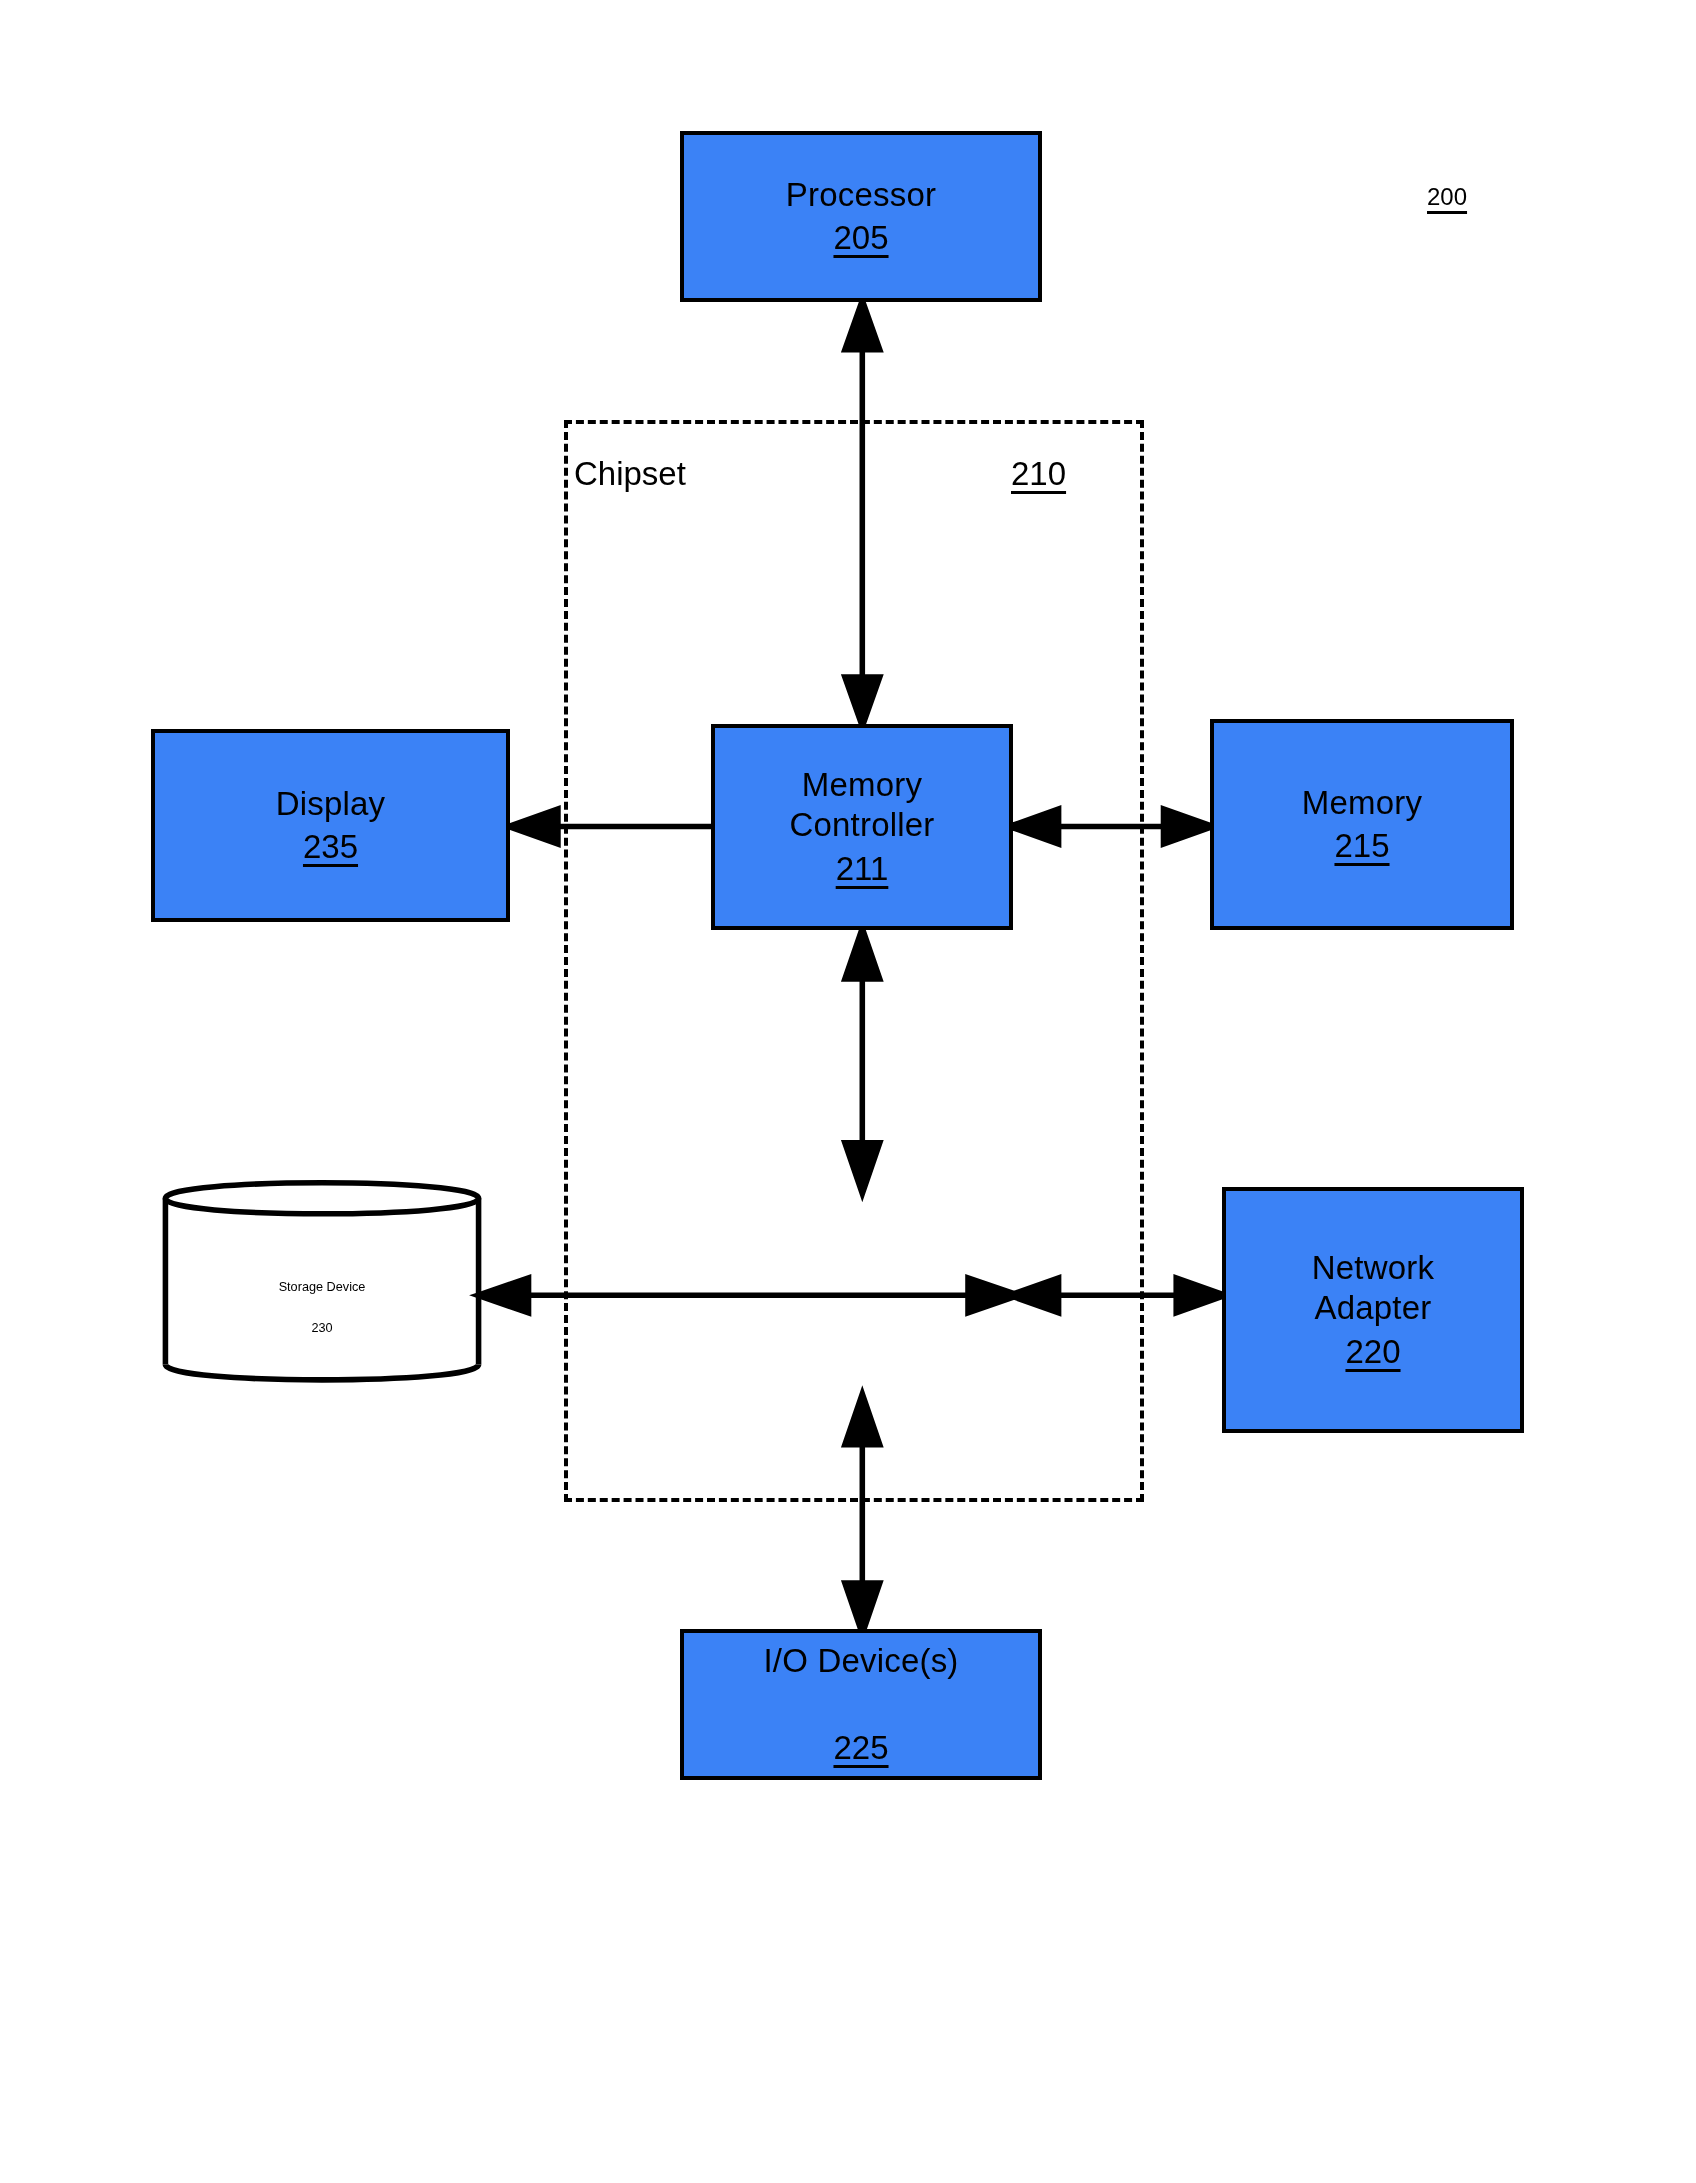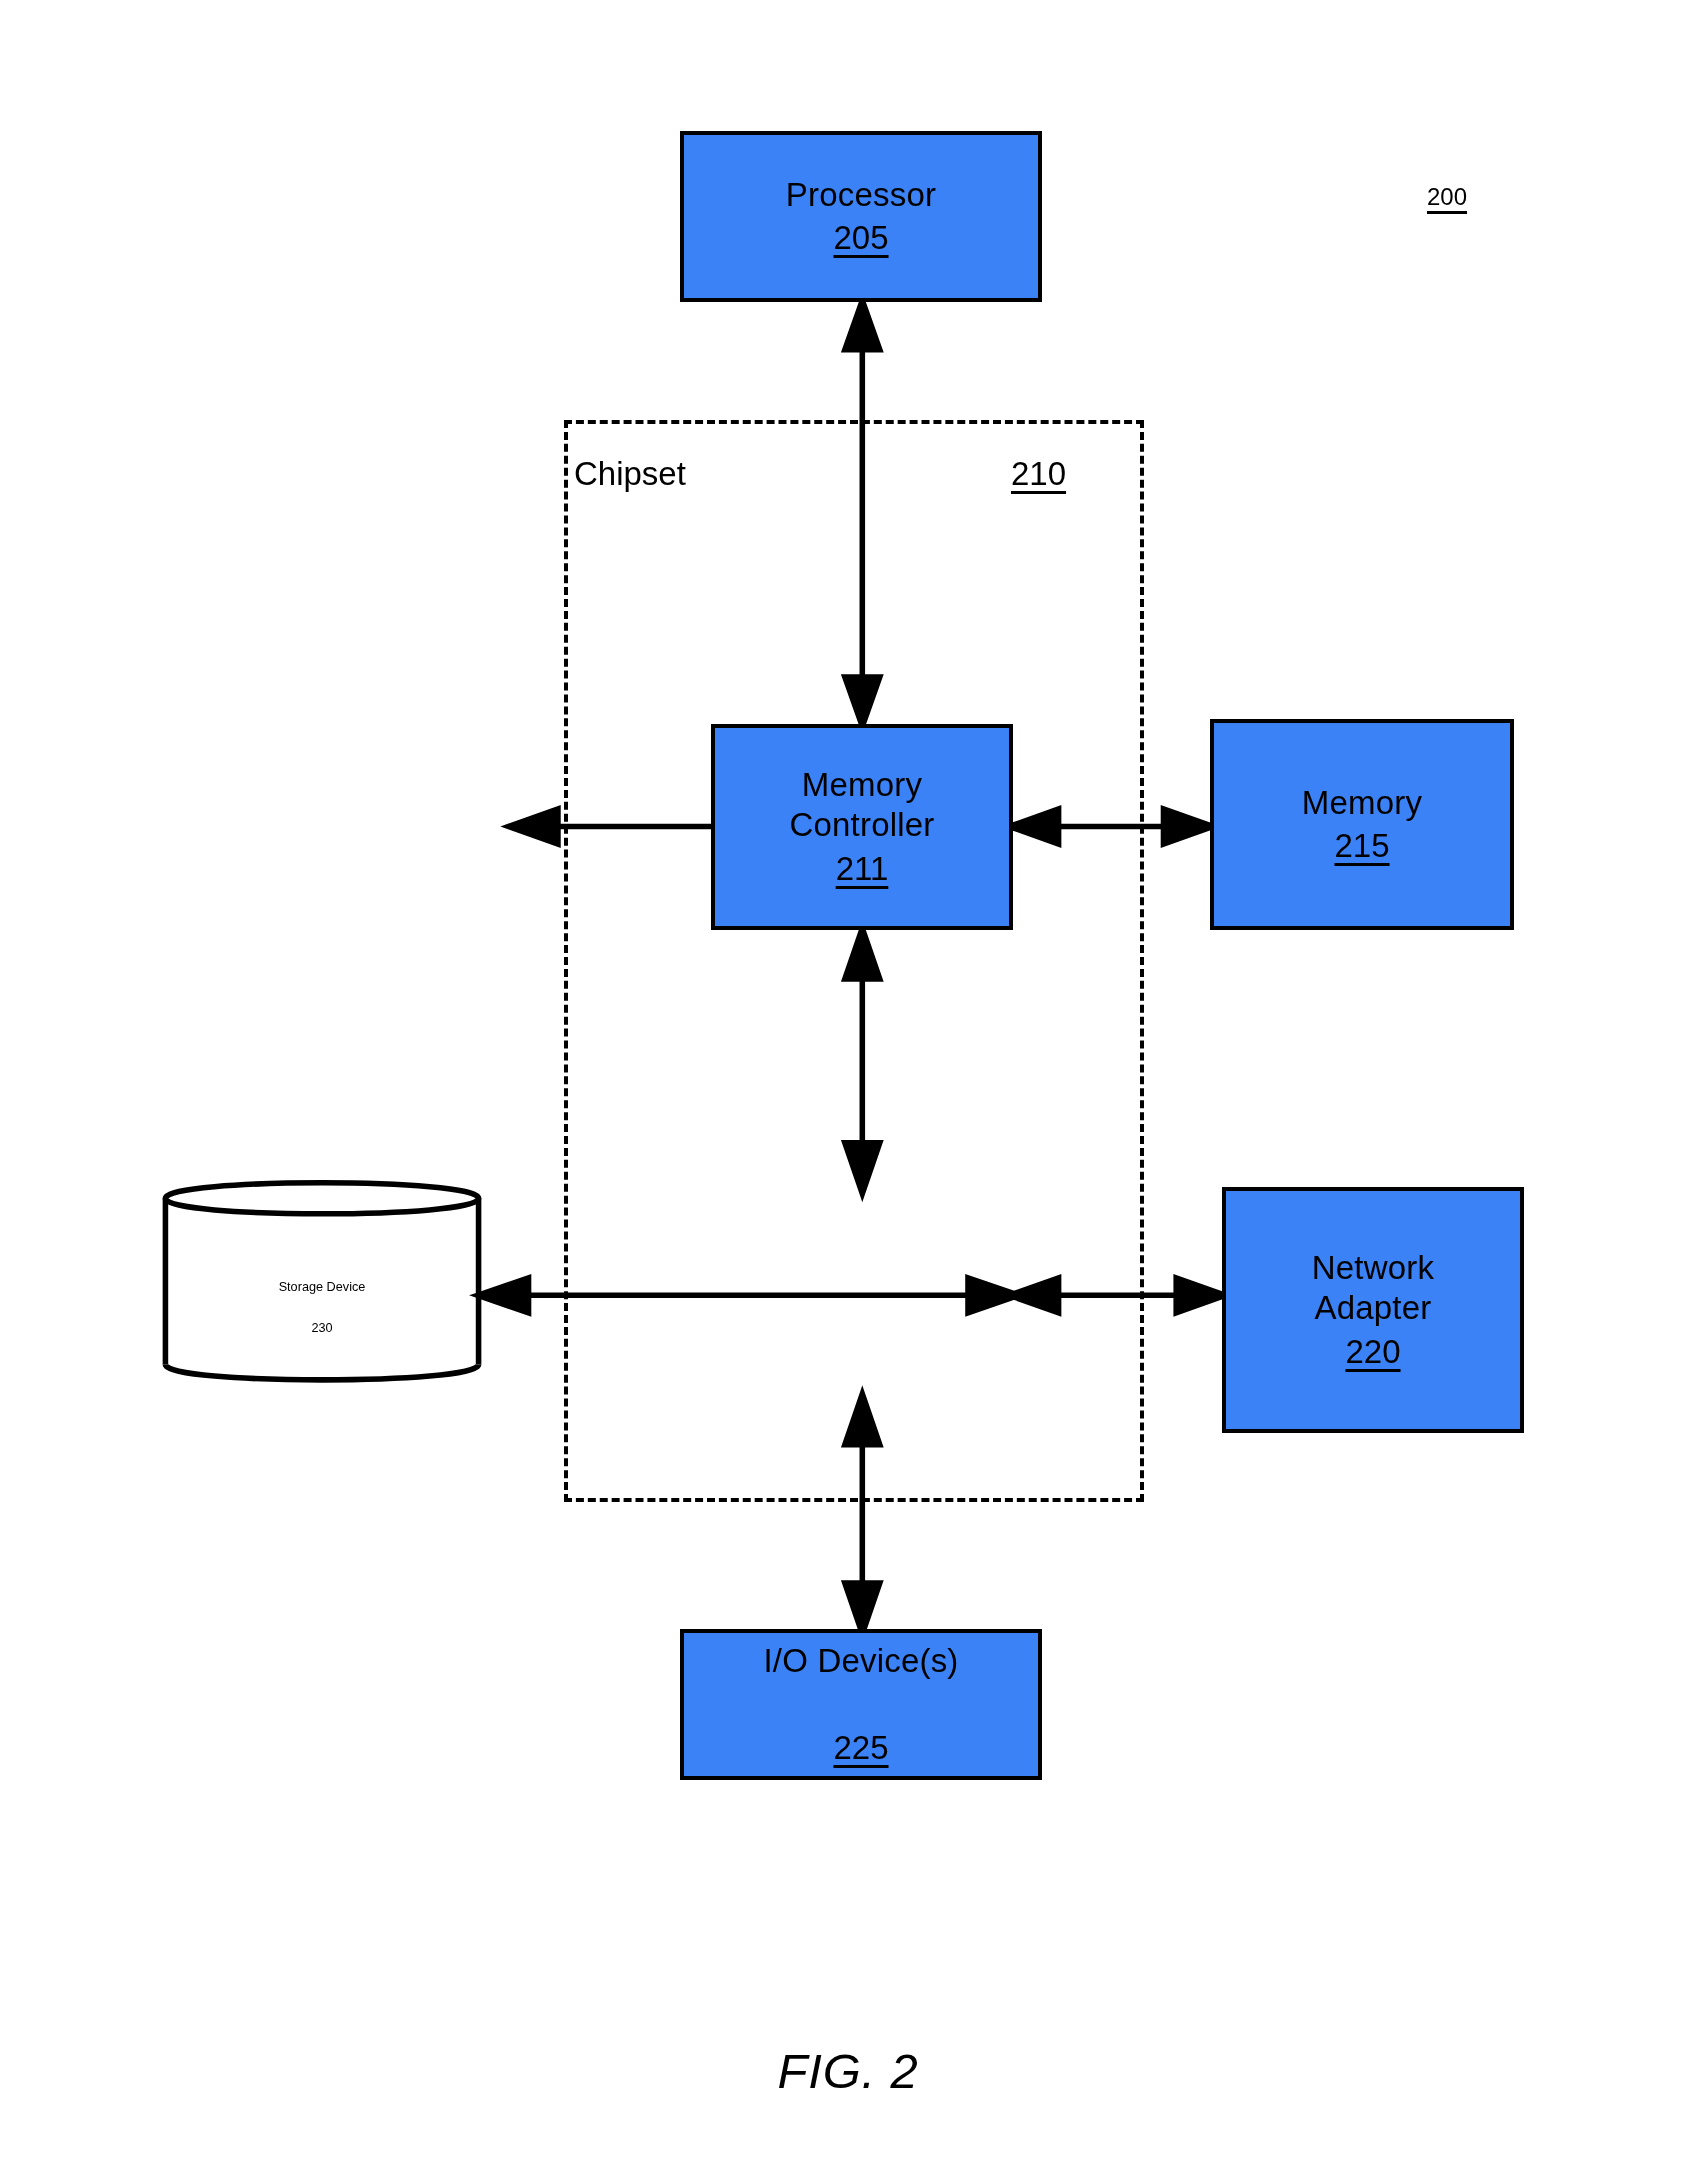--- a/index.html
+++ b/index.html
@@ -180,20 +180,24 @@
 
   <div id="chipset-group" style="left:564px; top:420px; width:580px; height:1082px;"></div>
   <div id="chipset-label" style="left:574px; top:455px;">Chipset</div>
   <div id="chipset-refnum" style="left:1011px; top:455px;">210</div>
 
   <div class="node box" style="left:680px; top:131px; width:362px; height:171px;">
     <div class="label">Processor</div>
     <div class="refnum">205</div>
   </div>
 
+  <div class="node box" style="left:151px; top:729px; width:359px; height:193px;">
+    <div class="label">Display</div>
+    <div class="refnum">235</div>
+  </div>
 
   <div class="node box" style="left:711px; top:724px; width:302px; height:206px;">
     <div class="label">Memory</div>
     <div class="label">Controller</div>
     <div class="refnum">211</div>
   </div>
 
   <div class="node box" style="left:1210px; top:719px; width:304px; height:211px;">
     <div class="label">Memory</div>
     <div class="refnum">215</div>
@@ -222,16 +226,15 @@
     <div class="label">Network</div>
     <div class="label">Adapter</div>
     <div class="refnum">220</div>
   </div>
 
   <div class="node box" style="left:680px; top:1629px; width:362px; height:151px;gap:44px;">
     <div class="label">I/O Device(s)</div>
     <div class="refnum">225</div>
   </div>
 
-  <div id="figure-caption" style="left:0; top:2043px;">FIG. 2</div>
 
 </div>
 
 
 </body></html>

